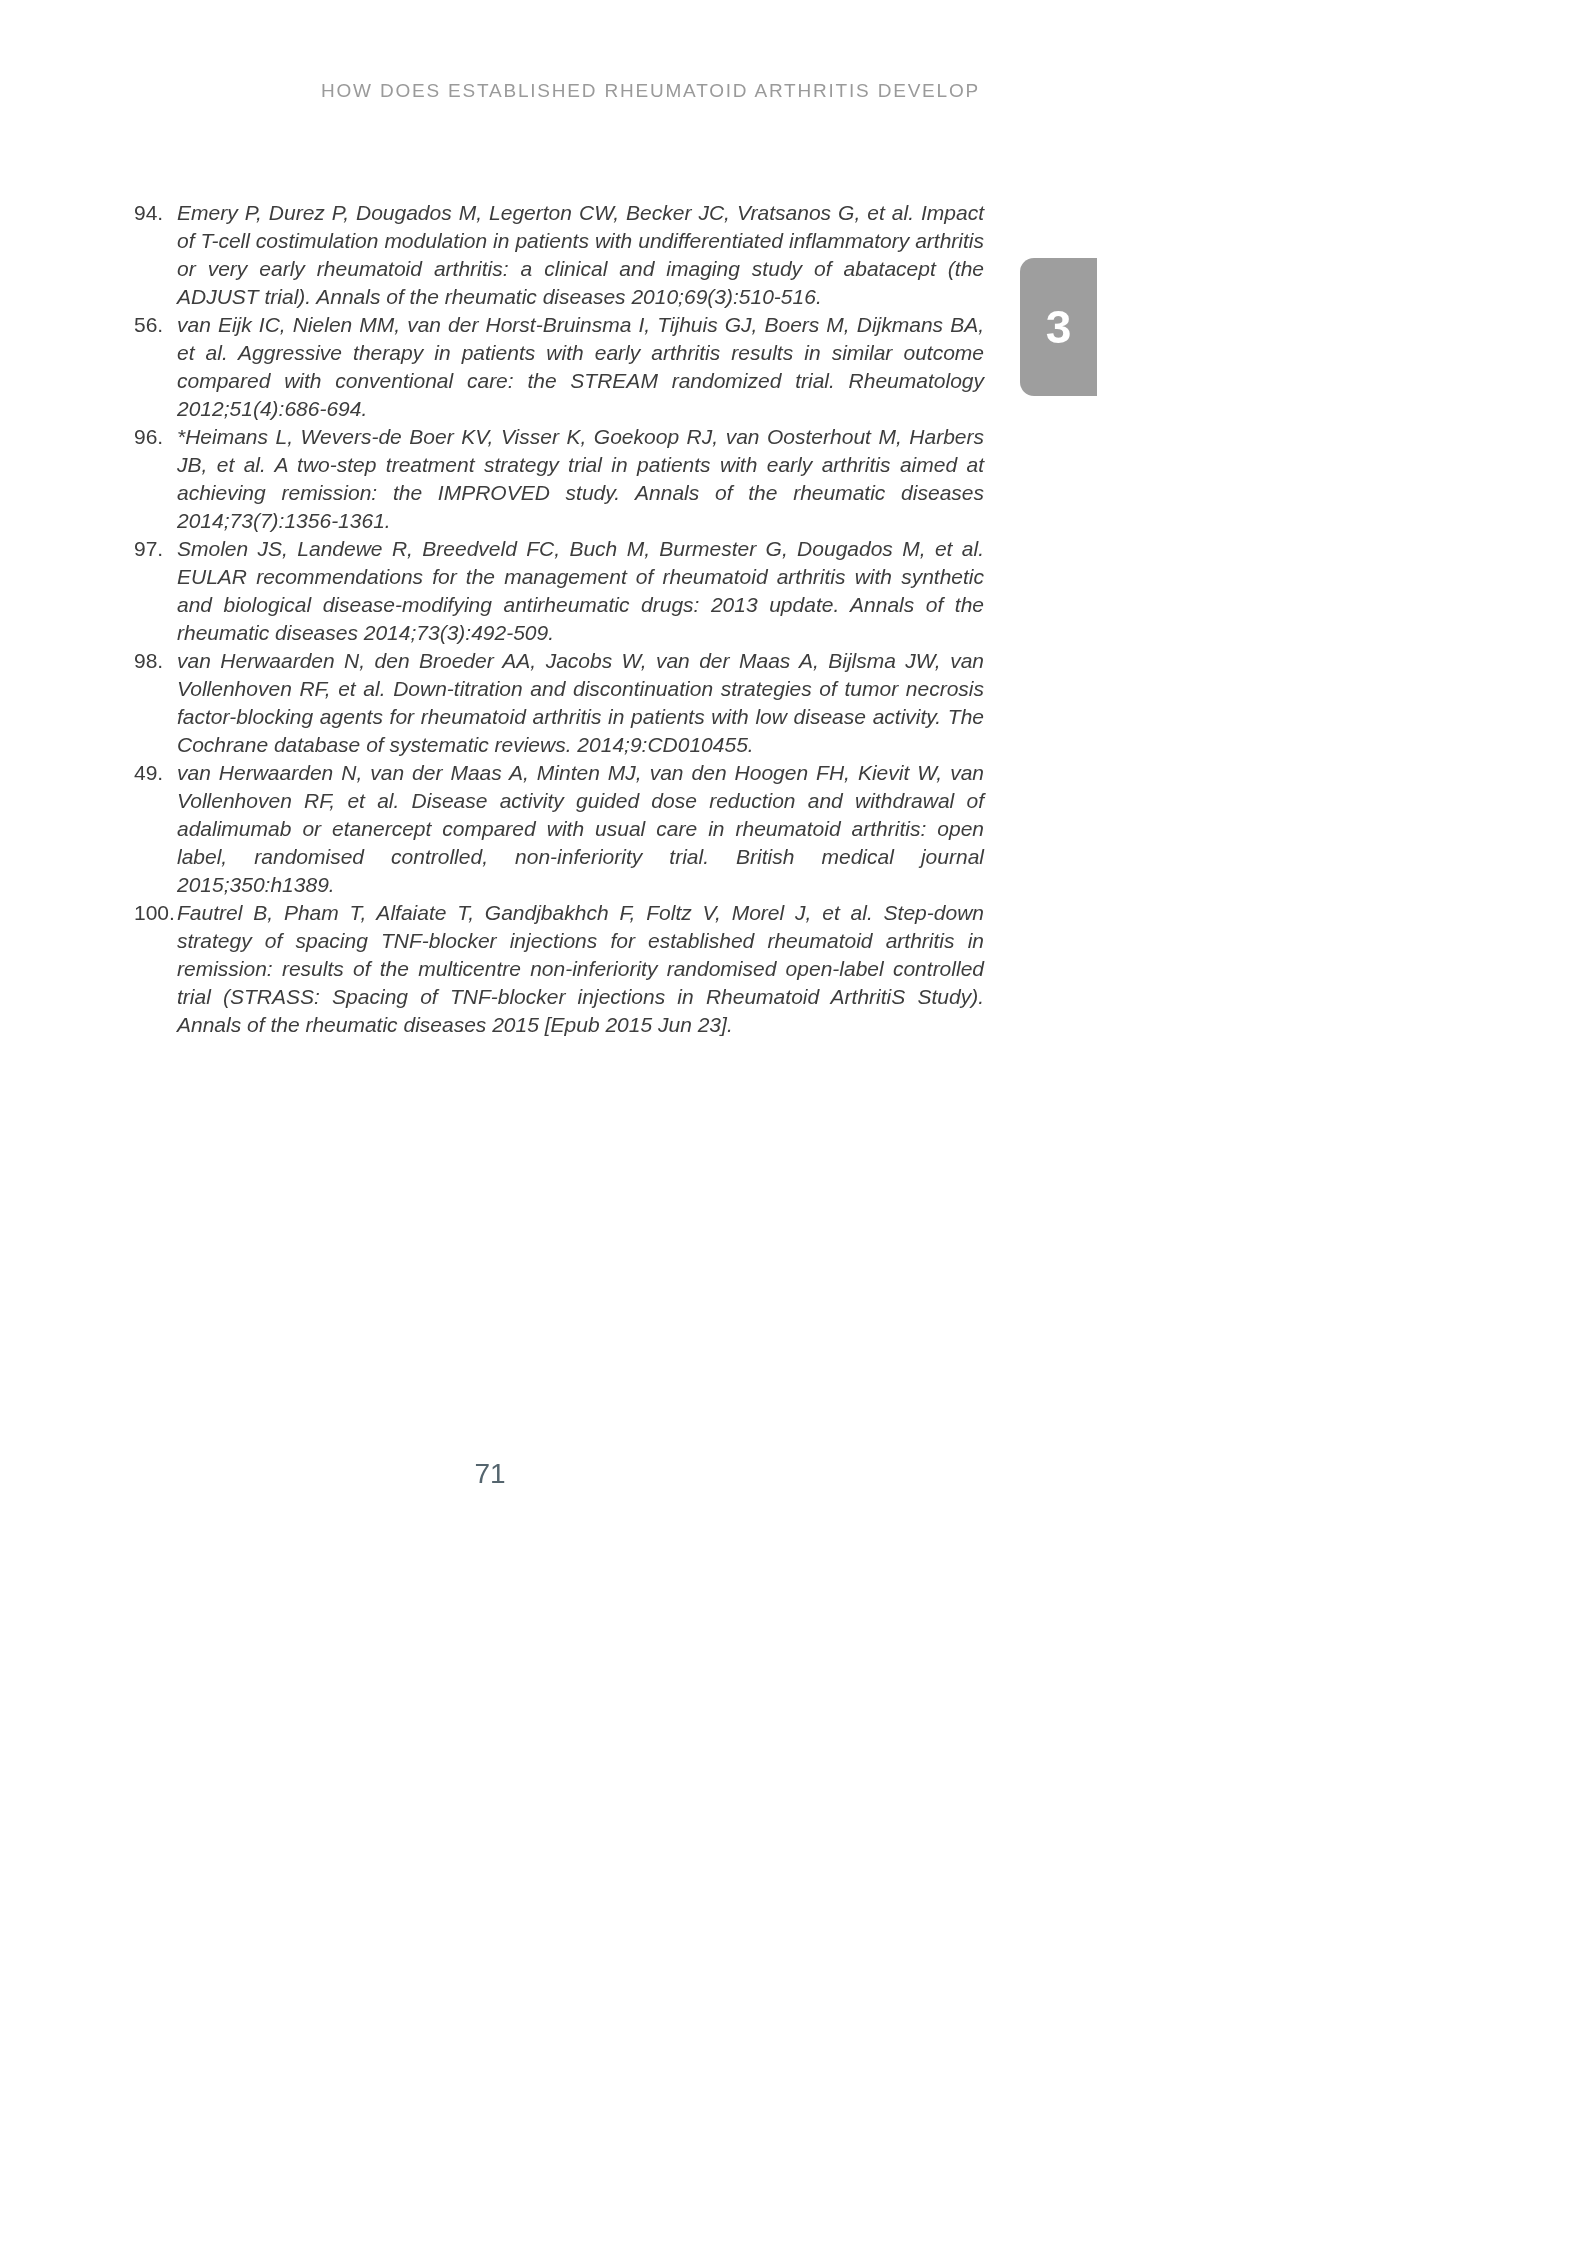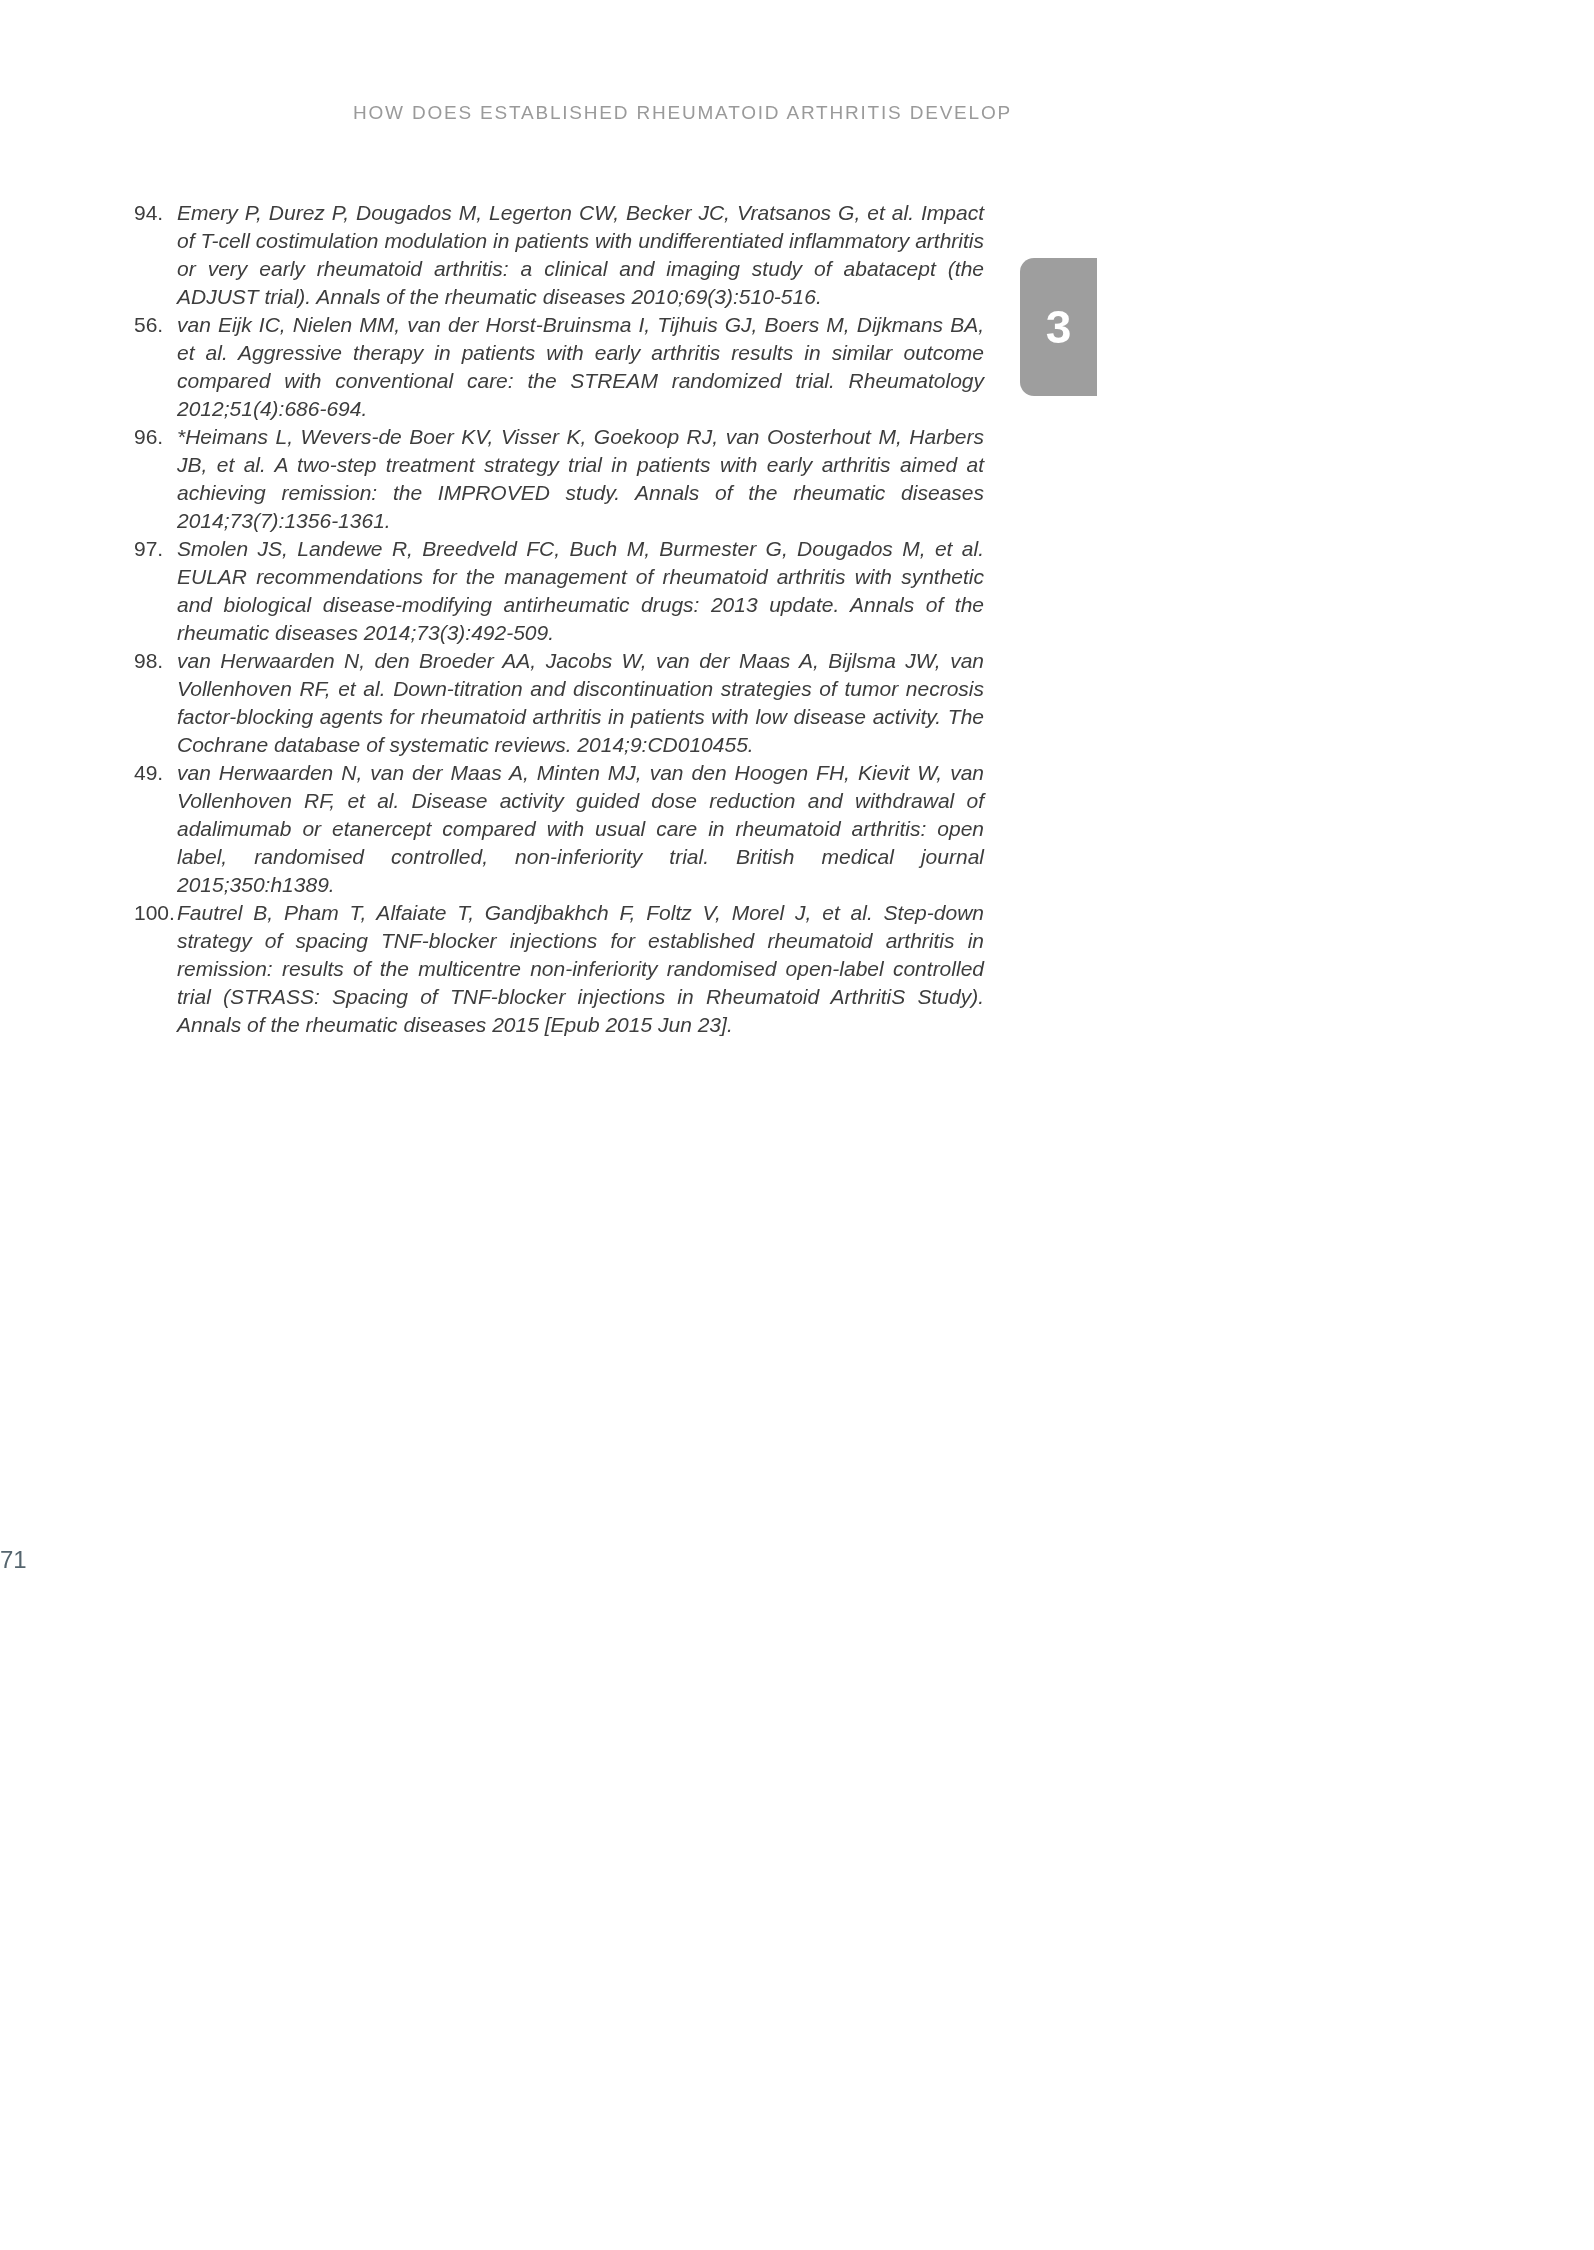--- a/index.html
+++ b/index.html
@@ -10,29 +10,28 @@
   .page {
     position: relative;
     width: 1594px;
     height: 2250px;
     background: var(--page_bg, #ffffff);
     font-family: "Liberation Sans", sans-serif;
     overflow: hidden;
   }
   .running-header {
     position: absolute;
-    top: 102px;
+    top: 80px;
     left: 0;
     width: 980px;
     text-align: right;
     font-size: 19px;
     letter-spacing: 1.8px;
     color: var(--header_text, #9a9a9a);
     font-weight: 400;
-    margin-left: 32px;
   }
   .chapter-tab {
     position: absolute;
     left: 1020px;
     top: 258px;
     width: 77px;
     height: 138px;
     background: var(--tab_bg, #9e9e9e);
     border-radius: 14px 0 0 14px;
     display: flex;
@@ -67,25 +66,25 @@
     overflow: hidden;
     white-space: nowrap;
   }
   .ref .txt {
     flex: 1 1 auto;
     text-align: justify;
     font-style: italic;
   }
   .page-number {
     position: absolute;
-    top: 1546px;
+    top: 1458px;
     left: 0;
     width: 980px;
-    text-align: left;
-    font-size: 24px;
+    text-align: center;
+    font-size: 28px;
     color: var(--page_number, #55656e);
   }
 </style>
 </head>
 <body>
 
 <div class="page">
 
   <div class="running-header">HOW DOES ESTABLISHED RHEUMATOID ARTHRITIS DEVELOP</div>
 

